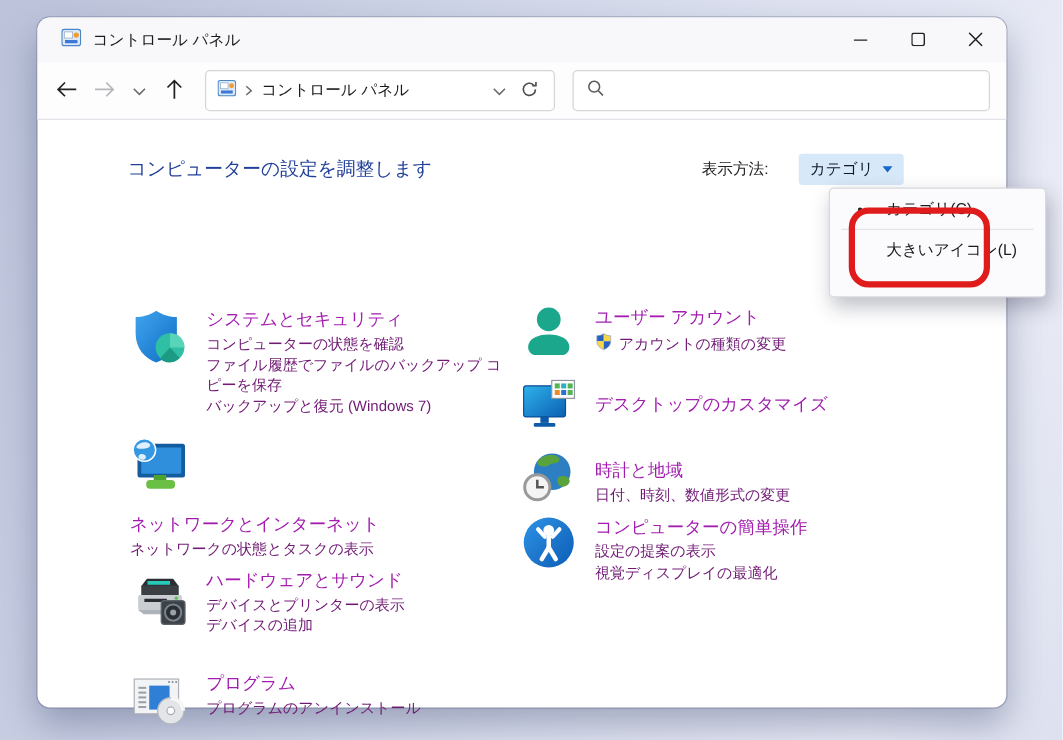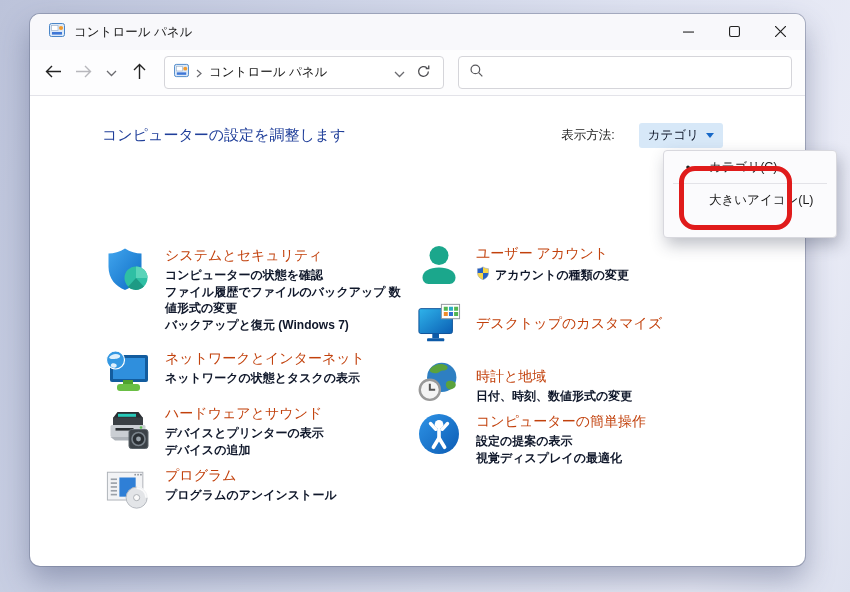--- a/index.html
+++ b/index.html
@@ -54,29 +54,29 @@
     font-family:"Liberation Sans","DejaVu Sans",sans-serif;
   }
   .tri-down { width:0; height:0; border-left:4px solid transparent; border-right:4px solid transparent; border-top:5px solid #1668c8; }
   
   .col { position:absolute; }
   .col-left  { left:74px;  top:150px; width:305px; }
   .col-right { left:385px; top:148px; width:280px; }
   .category { display:flex; gap:13px; }
   .category.center { align-items:center; }
   .col-left  .category:nth-child(1) { margin-bottom:16px; }
-  .col-left  .category:nth-child(2) { margin-bottom:7px;  }
-  .col-left  .category:nth-child(3) { margin-bottom:8px; }
+  .col-left  .category:nth-child(2) { margin-bottom:7px;flex-direction:column;  }
+  .col-left  .category:nth-child(3) { margin-bottom:28px; }
   .col-right .category:nth-child(1) { margin-bottom:13px; }
   .col-right .category:nth-child(2) { margin-bottom:15px; }
   .col-right .category:nth-child(3) { margin-bottom:8px;align-items:flex-end;  }
   .cat-icon { flex:none; width:48px; height:48px; display:flex; align-items:flex-start; justify-content:center; }
   .cat-icon.s44 { width:48px; height:44px; }
-  .cat-title { display:block; color:#c2410c; font-size:14px; line-height:18px; margin-bottom:3px; text-decoration:none; cursor:pointer; }
-  .cat-link  { display:block; color:#0f172a; font-size:12px; line-height:16.5px; text-decoration:none; cursor:pointer;font-weight:bold; }
+  .cat-title { display:block; color:#a21caf; font-size:14px; line-height:18px; margin-bottom:3px; text-decoration:none; cursor:pointer; }
+  .cat-link  { display:block; color:#701a75; font-size:12px; line-height:16.5px; text-decoration:none; cursor:pointer; }
   .cat-link.with-shield { display:flex; align-items:center; gap:5px; height:20px; }
   
   .view-menu {
     position:absolute; left:633px; top:136px; width:174px; height:88px;
     background:#fbfbfd; border:1px solid #d8d8de; border-radius:4px;
     box-shadow: 3px 7px 16px rgba(40,45,70,.30);
     padding:3px 0; z-index:10;
   }
   .menu-item {
     height:26px; margin:0 3px; border-radius:3px; display:flex; align-items:center;
@@ -204,21 +204,21 @@
               </defs>
             <path d="M21 2.5C16 6 9.8 7.6 4.5 7.6v13.2C4.5 33 12 40.6 21 44c9-3.4 16.5-11 16.5-23.2V7.6C32.2 7.6 26 6 21 2.5z" fill="url(#shg)"></path>
             <circle cx="32" cy="32" r="11.5" fill="#2fbfa4"></circle>
             <path d="M32 32V20.5A11.5 11.5 0 0 1 43.5 32z" fill="#5ad4b9"></path>
             <path d="M32 32l7.8 8.4A11.5 11.5 0 0 1 23.8 41z" fill="#1d9a84"></path>
           </svg>
         </div>
         <div class="cat-text">
           <a class="cat-title">システムとセキュリティ</a>
           <a class="cat-link">コンピューターの状態を確認</a>
-          <a class="cat-link">ファイル履歴でファイルのバックアップ 数値形式の変更</a>
+          <a class="cat-link">ファイル履歴でファイルのバックアップ コピーを保存</a>
           <a class="cat-link">バックアップと復元 (Windows 7)</a>
         </div>
       </div>
 
       <div class="category">
         <div class="cat-icon">
           <svg width="48" height="48" viewBox="0 0 48 48">
             <rect x="6" y="6" width="38" height="27" rx="2" fill="#135c9e"></rect>
             <rect x="9" y="9" width="32" height="21" fill="#2f8fdd"></rect>
             <rect x="19" y="31" width="10" height="5" fill="#4ea22e"></rect>

